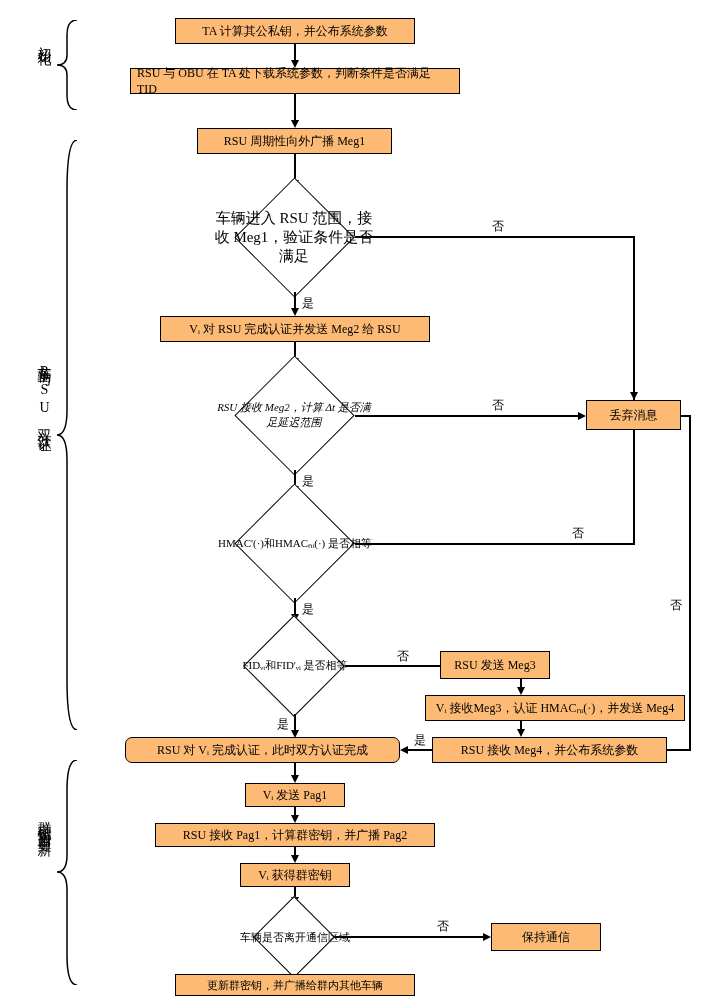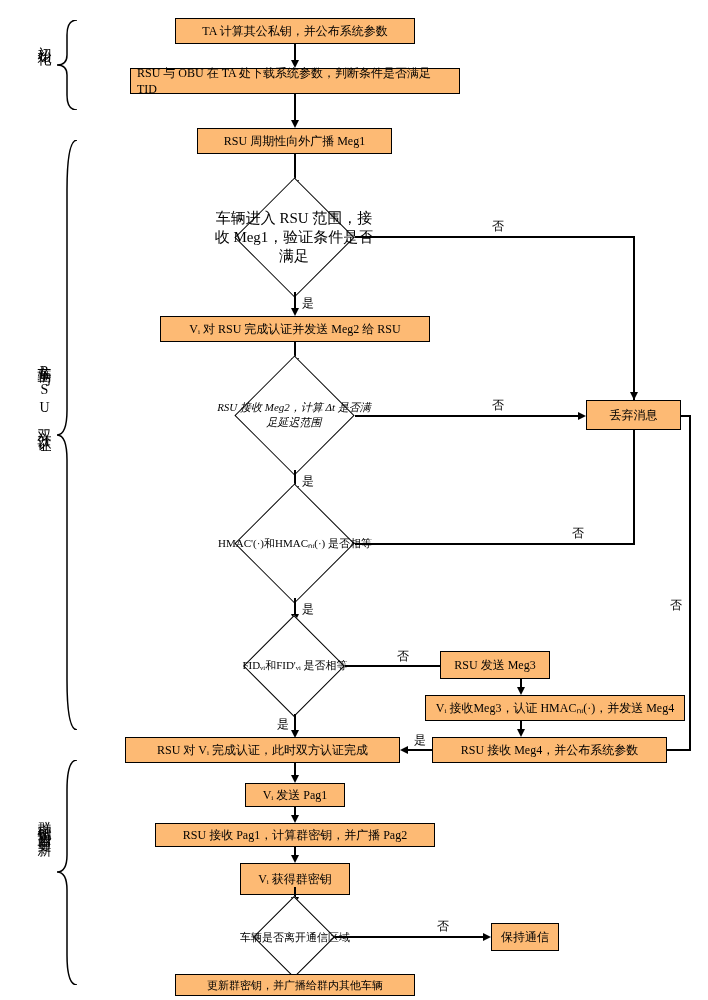--- a/index.html
+++ b/index.html
@@ -167,42 +167,42 @@
 <div class="arrow-line" style="left:408px;top:749px;width:24px;height:2px;"></div>
 <div class="arrow-head left" style="left:400px;top:746px;"></div>
 <div class="edge-label" style="left:412px;top:732px;">是</div>
 
 <div class="arrow-line" style="left:667px;top:749px;width:24px;height:2px;"></div>
 <div class="arrow-line" style="left:689px;top:430px;width:2px;height:321px;"></div>
 <div class="arrow-line" style="left:681px;top:415px;width:10px;height:2px;"></div>
 <div class="arrow-line" style="left:689px;top:415px;width:2px;height:15px;"></div>
 <div class="edge-label" style="left:668px;top:597px;">否</div>
 
-<div class="rect" style="left:125px;top:737px;width:275px;height:26px;">RSU 对 Vᵢ 完成认证，此时双方认证完成</div>
+<div class="rect" style="left:125px;top:737px;width:275px;height:26px;border-radius:7px;">RSU 对 Vᵢ 完成认证，此时双方认证完成</div>
 <div class="arrow-line" style="left:294px;top:763px;width:2px;height:14px;"></div>
 <div class="arrow-head down" style="left:291px;top:775px;"></div>
 
 <div class="rect" style="left:245px;top:783px;width:100px;height:24px;">Vᵢ 发送 Pag1</div>
 <div class="arrow-line" style="left:294px;top:807px;width:2px;height:10px;"></div>
 <div class="arrow-head down" style="left:291px;top:815px;"></div>
 
 <div class="rect" style="left:155px;top:823px;width:280px;height:24px;">RSU 接收 Pag1，计算群密钥，并广播 Pag2</div>
 <div class="arrow-line" style="left:294px;top:847px;width:2px;height:10px;"></div>
 <div class="arrow-head down" style="left:291px;top:855px;"></div>
 
-<div class="rect" style="left:240px;top:863px;width:110px;height:32px;">Vᵢ 获得群密钥</div>
+<div class="rect" style="left:240px;top:863px;width:110px;height:24px;">Vᵢ 获得群密钥</div>
 <div class="arrow-line" style="left:294px;top:887px;width:2px;height:12px;"></div>
 <div class="arrow-head down" style="left:291px;top:897px;"></div>
 
 <div class="diamond" style="left:265px;top:908px;width:58px;height:58px;"></div>
 <div class="diamond-text" style="left:225px;top:910px;width:140px;height:55px;font-size:11px;">车辆是否离开通信区域</div>
 <div class="arrow-line" style="left:294px;top:977px;width:2px;height:8px;"></div>
 <div class="arrow-head down" style="left:291px;top:983px;"></div>
 <div class="edge-label" style="left:300px;top:972px;">是</div>
 
 <div class="arrow-line" style="left:335px;top:936px;width:150px;height:2px;"></div>
 <div class="arrow-head right" style="left:483px;top:933px;"></div>
 <div class="edge-label" style="left:435px;top:918px;">否</div>
 
-<div class="rect" style="left:491px;top:923px;width:68px;height:28px;">保持通信</div>
+<div class="rect" style="left:491px;top:923px;width:110px;height:28px;">保持通信</div>
 
 <div class="rect" style="left:175px;top:990px;width:240px;height:0px;padding:0;border:none;">更新群密钥，并广播给群内其他车辆</div>
 <div class="rect" style="left:175px;top:974px;width:240px;height:22px;font-size:11px;">更新群密钥，并广播给群内其他车辆</div>
 
 </body></html>

